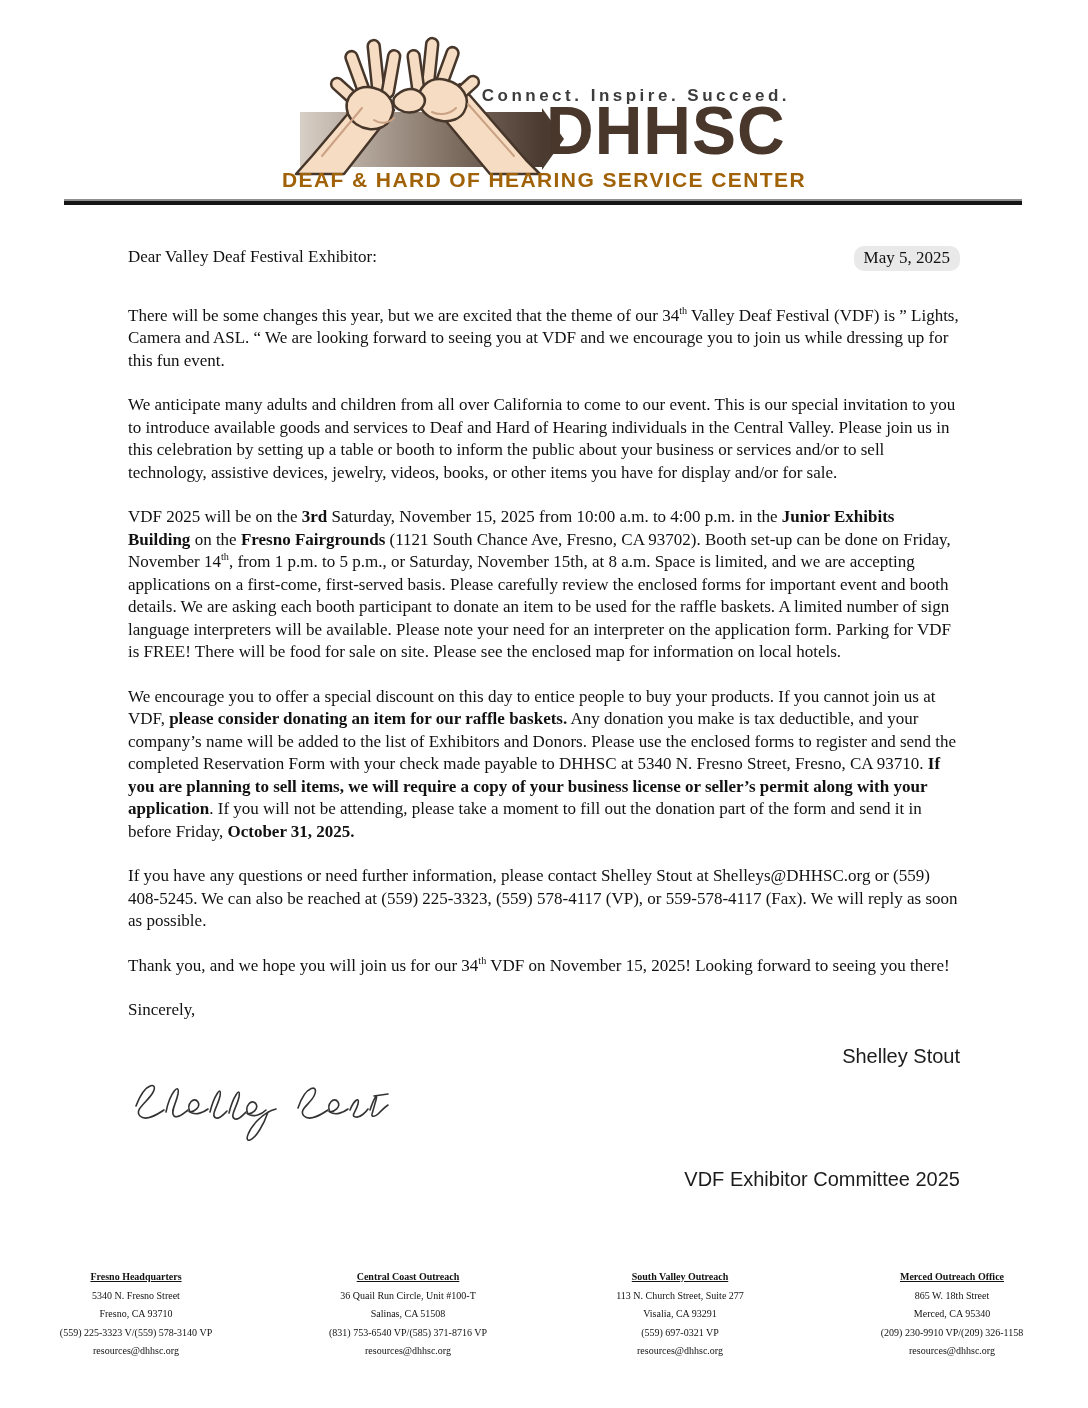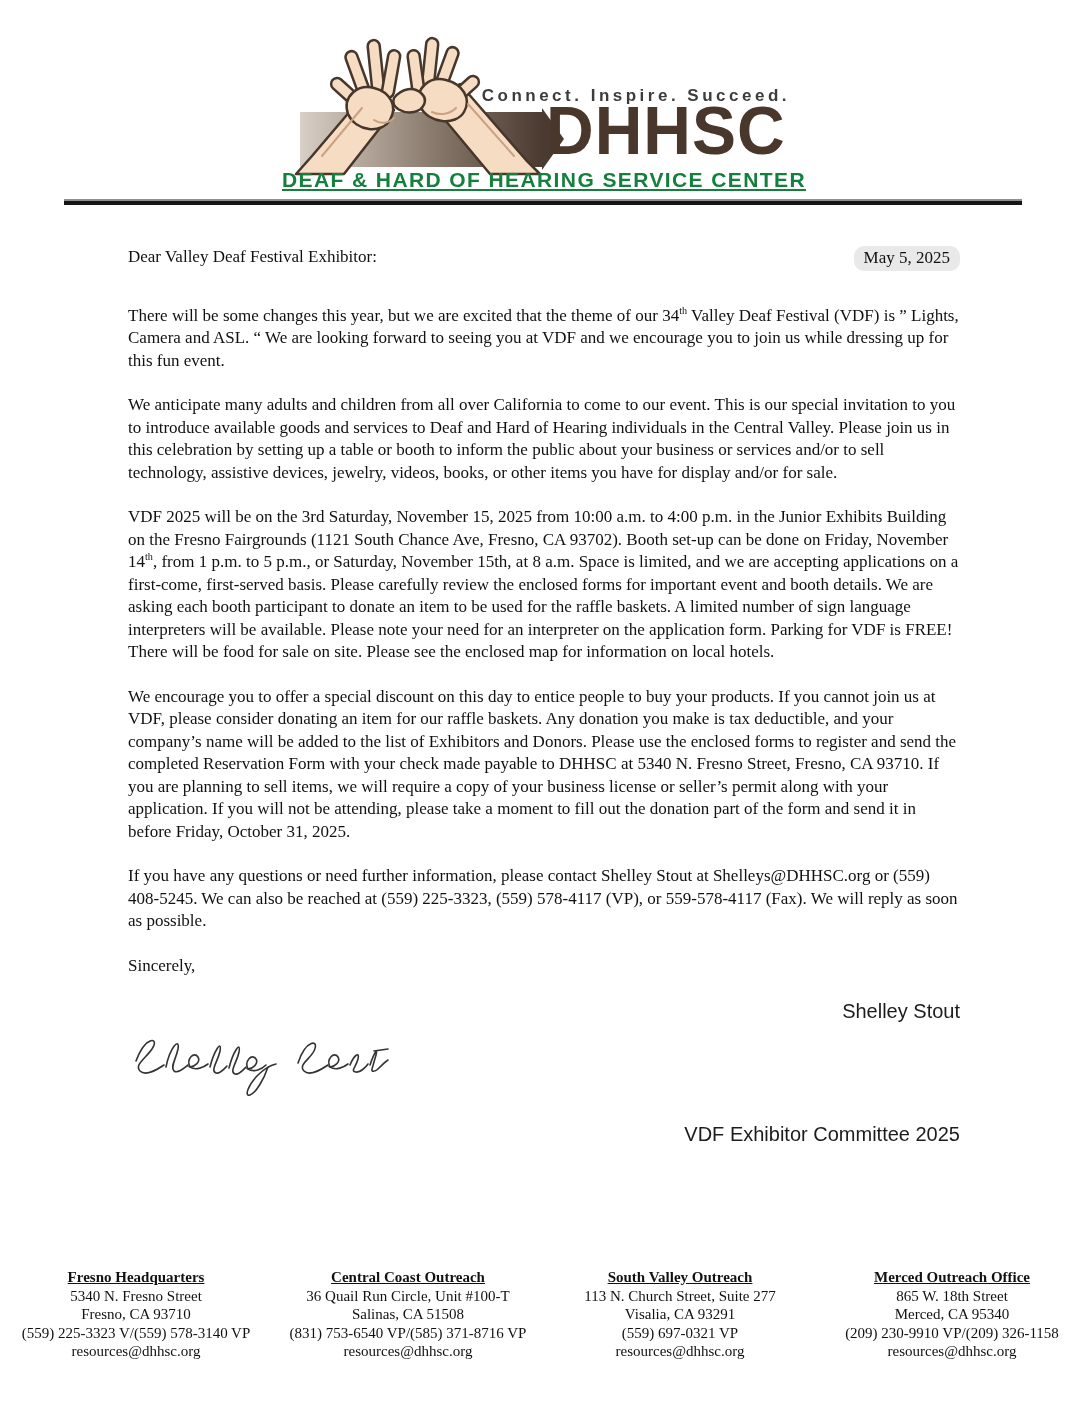--- a/index.html
+++ b/index.html
@@ -32,23 +32,22 @@
   }
   .brand{
     position:absolute;left:546px;top:97px;
     font-family:"Liberation Sans",sans-serif;
     font-size:66px;line-height:66px;font-weight:800;letter-spacing:1px;
     color:#4a372c;transform:scaleY(1.04);
   }
   .subtitle{
     position:absolute;left:0;right:0;top:168px;text-align:center;
     font-family:"Liberation Sans",sans-serif;
-    font-size:21px;font-weight:700;letter-spacing:1.4px;color:#15803d;
+    font-size:21px;font-weight:700;letter-spacing:1.4px;color:#a16207;
     white-space:nowrap;
-    text-decoration:underline;
   }
   .rule{
     position:absolute;left:64px;top:199px;width:958px;height:4px;
     background:#151515;border-top:2px solid #909090;
   }
 
   
   .letter-body{
     position:absolute;left:128px;top:246px;width:832px;
     font-size:17px;line-height:22.5px;
@@ -56,36 +55,36 @@
   .letter-body p{margin:0 0 22px 0;}
   .salutation-row{
     display:flex;justify-content:space-between;align-items:flex-start;
     margin-bottom:34px;
   }
   .date-pill{
     background:#e9e9e9;border-radius:10px;padding:1px 10px;
     font-size:17px;
   }
   sup{font-size:0.6em;line-height:0;vertical-align:super;}
-  b{font-weight:400;margin-top:23px;}
+  b{font-weight:700;margin-top:23px;}
 
   .closing{margin:0 0 22px 0;}
   .signer-name,.committee{
     font-family:"Liberation Sans",sans-serif;
     font-size:20px;line-height:24px;color:#1c1c1c;text-align:right;
   }
   .signer-name{margin-top:4px;}
   .signature-svg{display:block;margin:4px 0 2px 2px;}
   .committee{margin-top:19px;}
 
   
   .footer{
     position:absolute;left:0;top:1268px;width:1088px;
     display:flex;
-    font-size:15px;line-height:18.5px;
+    font-size:10px;line-height:18.5px;
   }
   .office{flex:1 1 0;text-align:center;}
   .office .office-name{font-weight:700;text-decoration:underline;}
 </style>
 </head>
 <body>
 
 <div class="page">
 
   <div class="masthead">
@@ -138,20 +137,21 @@
     <div class="salutation-row">
       <span>Dear Valley Deaf Festival Exhibitor:</span>
       <span class="date-pill">May 5, 2025</span>
     </div>
 
     <p>There will be some changes this year, but we are excited that the theme of our 34<sup>th</sup> Valley Deaf Festival (VDF) is ” Lights, Camera and ASL. “ We are looking forward to seeing you at VDF and we encourage you to join us while dressing up for this fun event.</p>
     <p>We anticipate many adults and children from all over California to come to our event. This is our special invitation to you to introduce available goods and services to Deaf and Hard of Hearing individuals in the Central Valley. Please join us in this celebration by setting up a table or booth to inform the public about your business or services and/or to sell technology, assistive devices, jewelry, videos, books, or other items you have for display and/or for sale.</p>
     <p>VDF 2025 will be on the <b>3rd</b> Saturday, November 15, 2025 from 10:00 a.m. to 4:00 p.m. in the <b>Junior Exhibits Building</b> on the <b>Fresno Fairgrounds</b> (1121 South Chance Ave, Fresno, CA 93702). Booth set-up can be done on Friday, November 14<sup>th</sup>, from 1 p.m. to 5 p.m., or Saturday, November 15th, at 8 a.m. Space is limited, and we are accepting applications on a first-come, first-served basis. Please carefully review the enclosed forms for important event and booth details. We are asking each booth participant to donate an item to be used for the raffle baskets. A limited number of sign language interpreters will be available. Please note your need for an interpreter on the application form. Parking for VDF is FREE! There will be food for sale on site. Please see the enclosed map for information on local hotels.</p>
     <p>We encourage you to offer a special discount on this day to entice people to buy your products. If you cannot join us at VDF, <b>please consider donating an item for our raffle baskets.</b> Any donation you make is tax deductible, and your company’s name will be added to the list of Exhibitors and Donors. Please use the enclosed forms to register and send the completed Reservation Form with your check made payable to DHHSC at 5340 N. Fresno Street, Fresno, CA  93710. <b>If you are planning to sell items, we will require a copy of your business license or seller’s permit along with your application</b>. If you will not be attending, please take a moment to fill out the donation part of the form and send it in before Friday, <b>October 31, 2025.</b></p>
     <p>If you have any questions or need further information, please contact Shelley Stout at Shelleys@DHHSC.org or (559) 408-5245. We can also be reached at (559) 225-3323, (559) 578-4117 (VP), or 559-578-4117 (Fax).  We will reply as soon as possible.</p>
+    <p>Thank you, and we hope you will join us for our 34<sup>th</sup> VDF on November 15, 2025!  Looking forward to seeing you there!</p>
 
     <p class="closing">Sincerely,</p>
 
     <div class="signer-name">Shelley Stout</div>
 
     <svg class="signature-svg" width="270" height="76" viewBox="0 0 270 76">
       <g stroke="#333" stroke-width="1.6" fill="none" stroke-linecap="round">
         <path d="M6 34 C16 8 30 10 22 22 C16 31 4 38 10 44 C16 50 28 42 34 38"></path>
         <path d="M36 40 C40 20 50 10 48 22 C46 32 40 40 44 44 C48 47 54 41 58 38"></path>
         <path d="M60 40 C56 32 64 24 68 30 C71 35 64 40 60 40 C66 44 74 40 78 37"></path>

